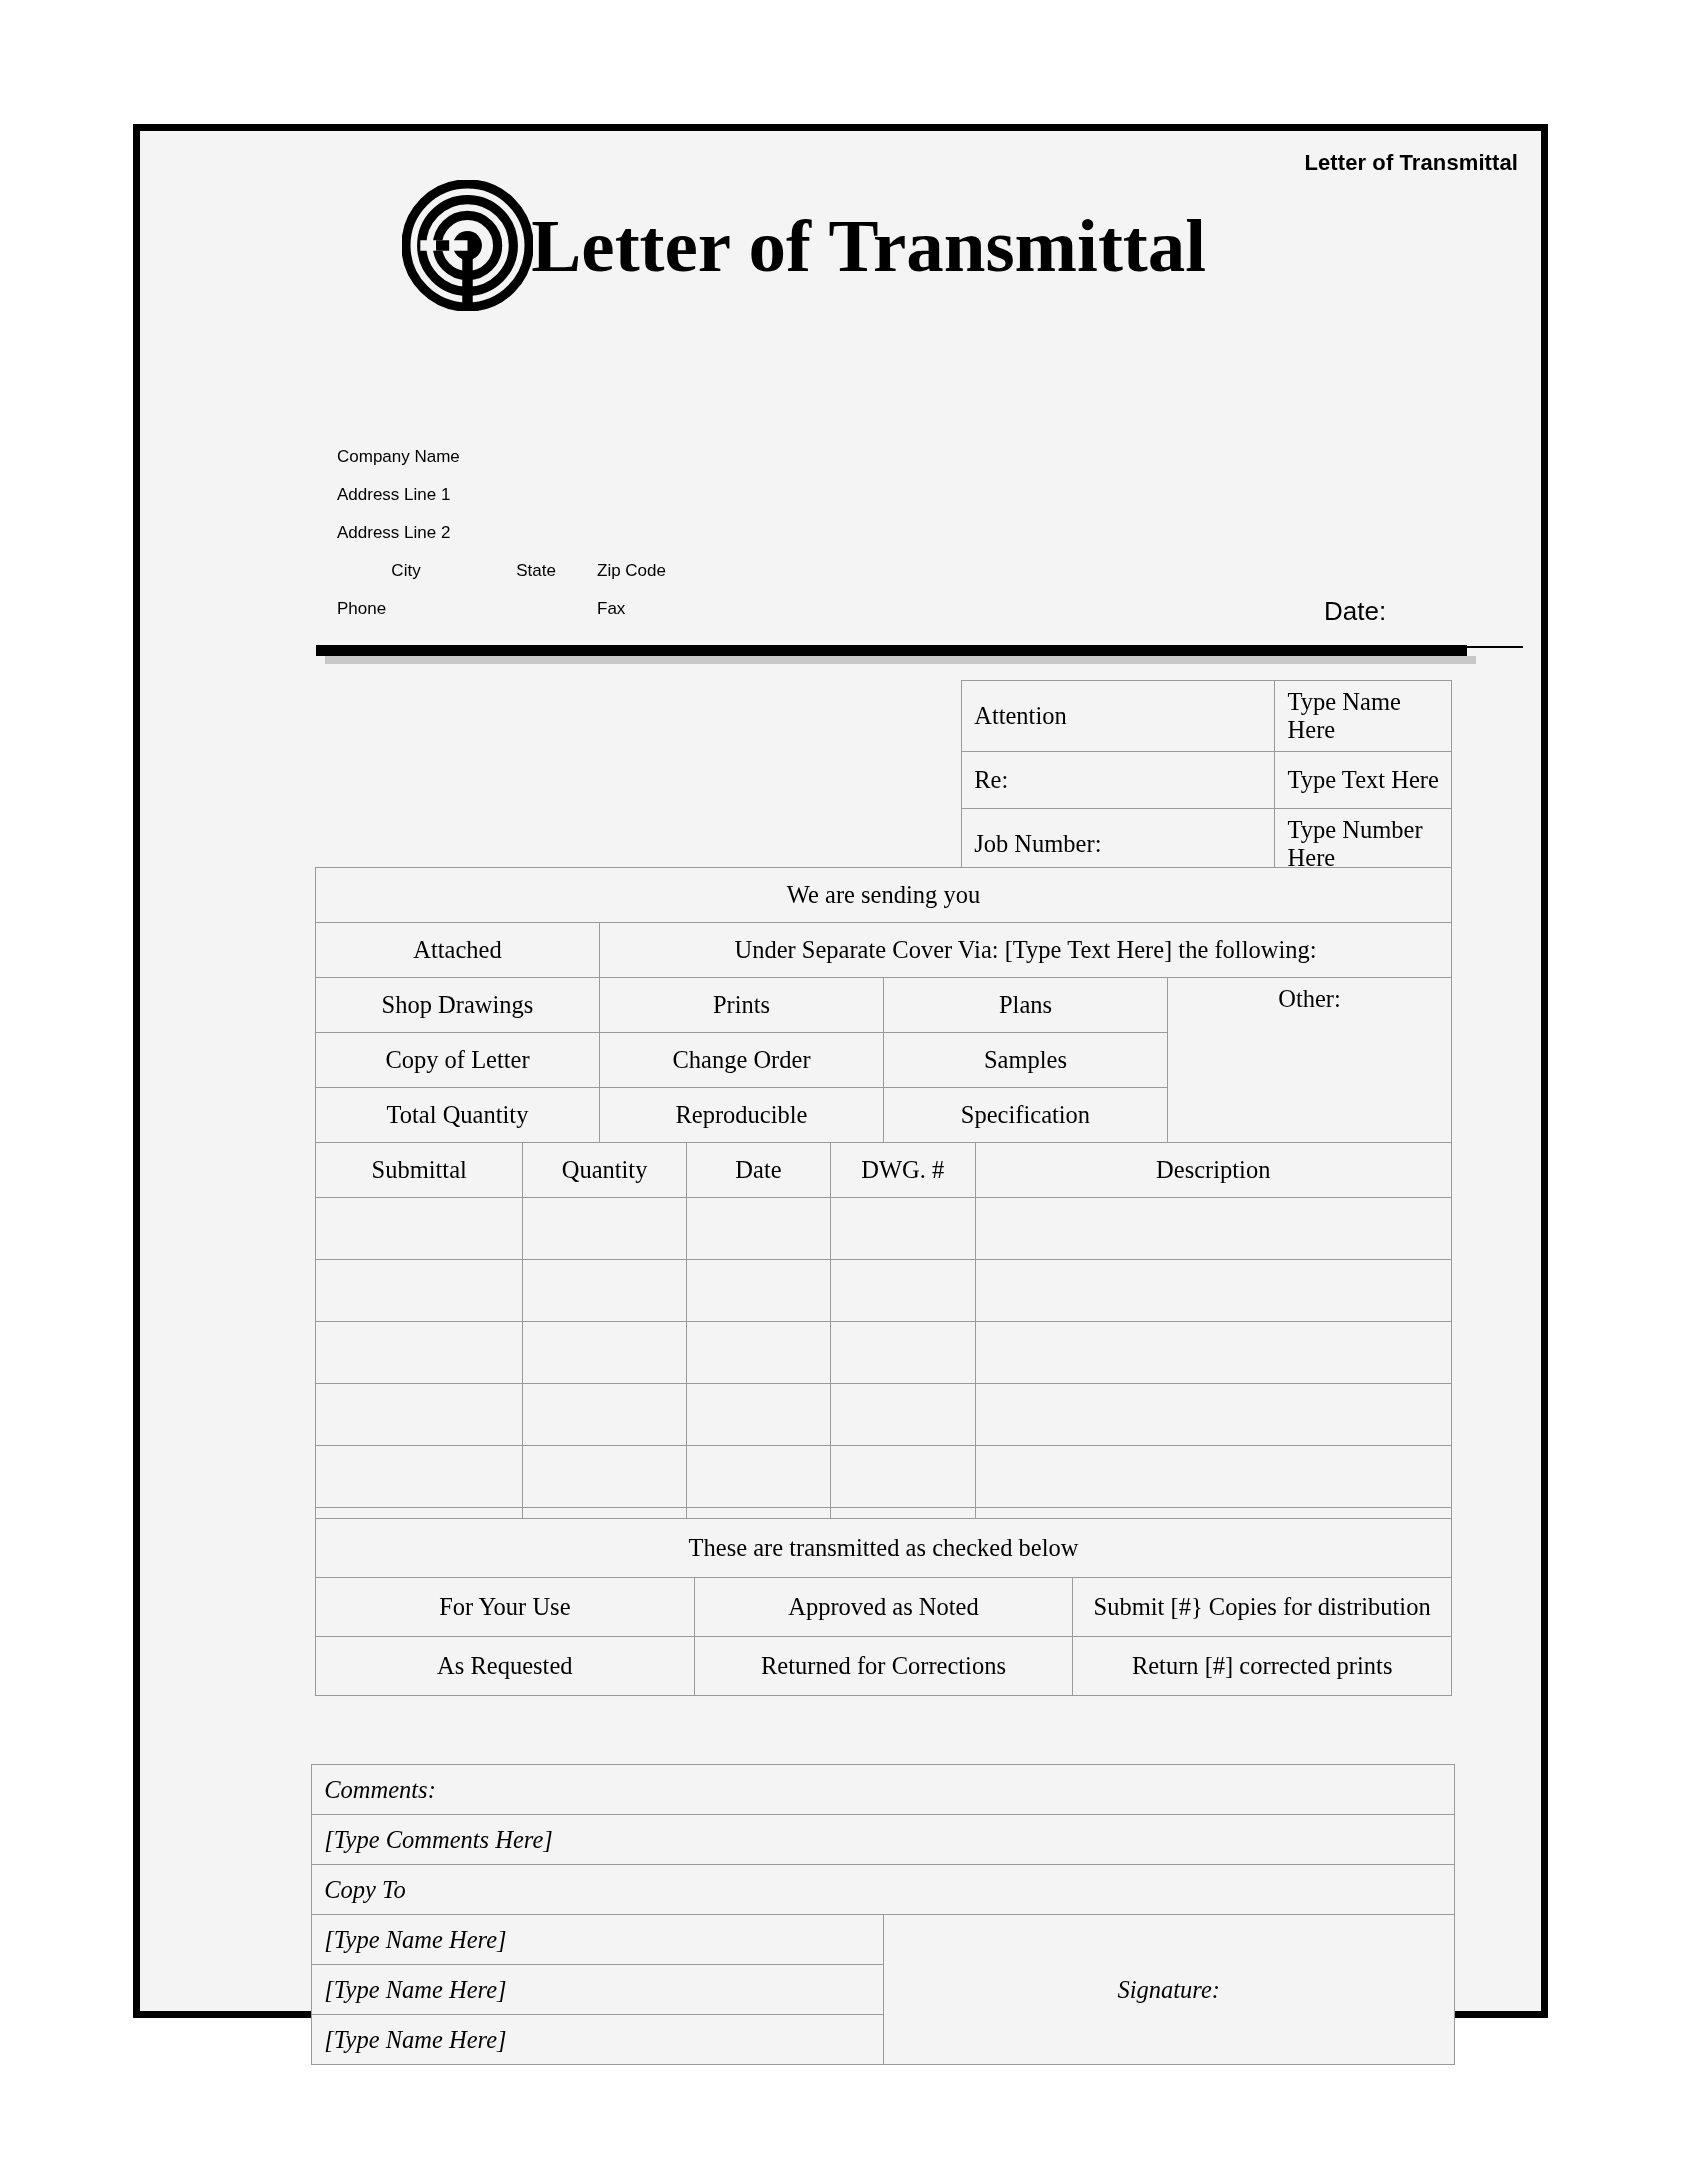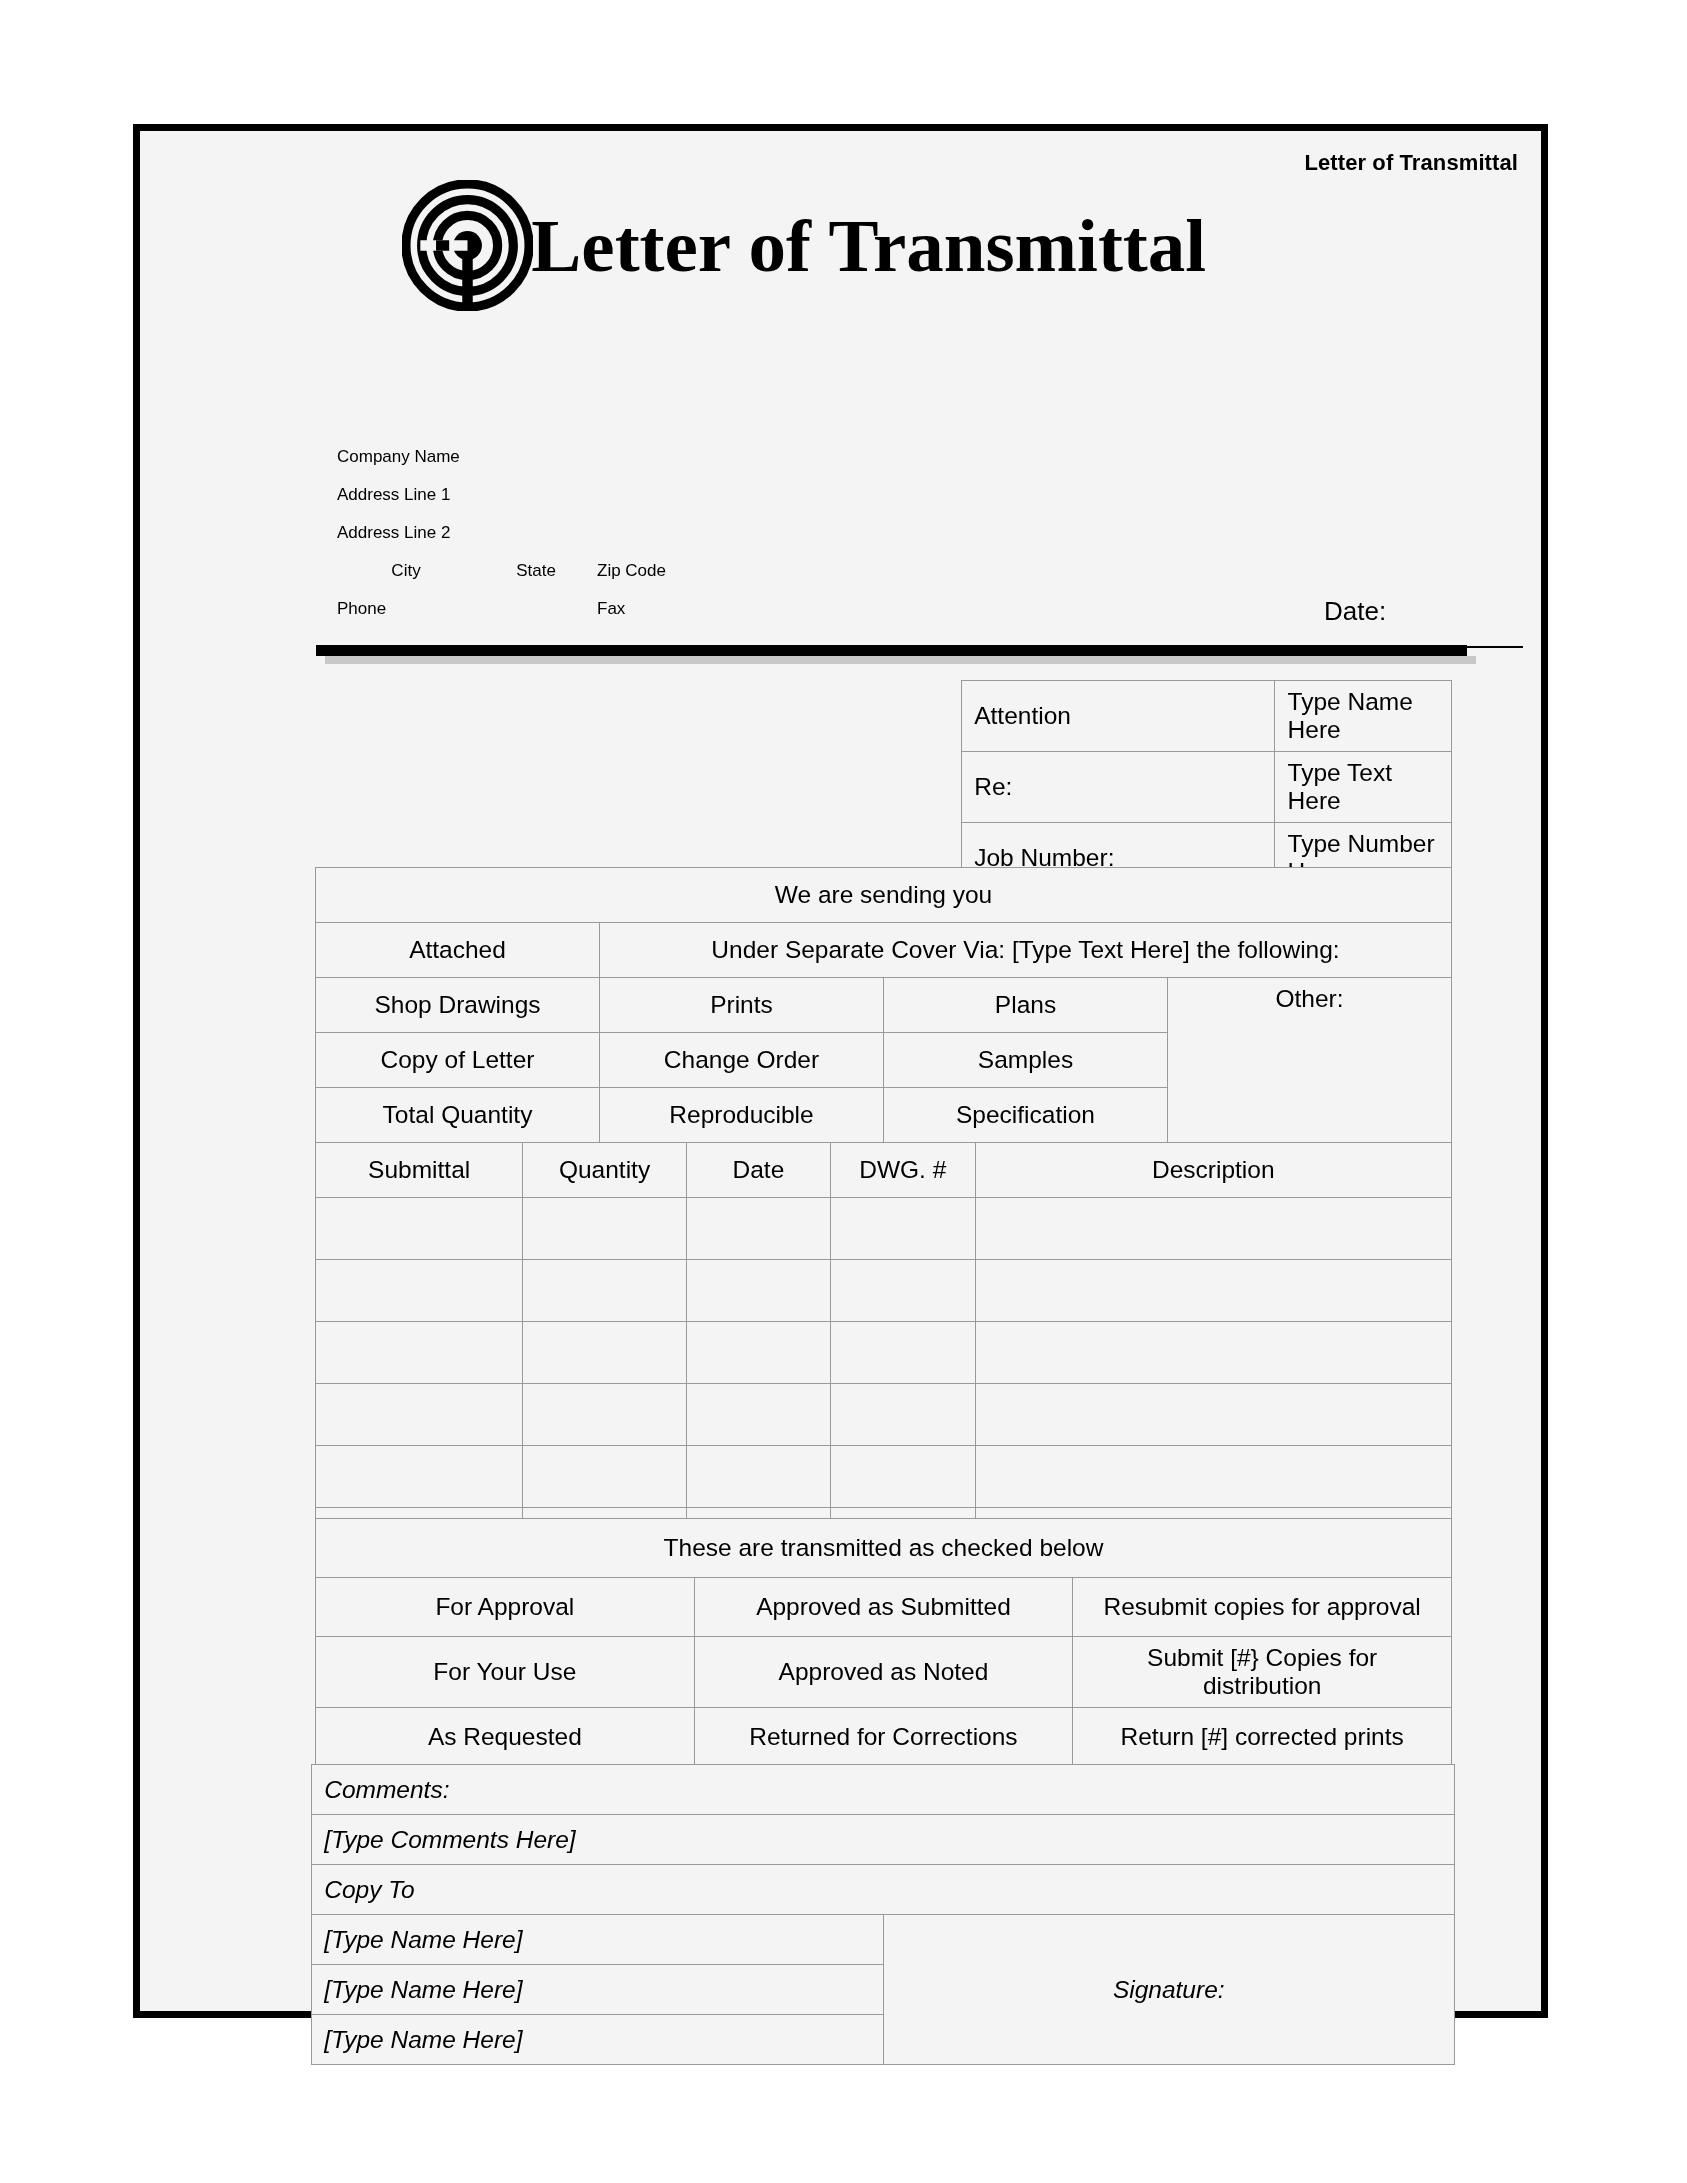--- a/index.html
+++ b/index.html
@@ -115,20 +115,21 @@
     position: absolute;
     left: 197px;
     top: 550px;
     font-size: 24.5px;
     line-height: 38px;
   }
 
   table.grid {
     border-collapse: collapse;
     table-layout: fixed;
+    font-family: Liberation Serif, serif;
   }
   table.grid td {
     border: 1.7px solid #9a9a9a;
     font-size: 24.5px;
     padding: 7px 12.2px;
     vertical-align: middle;
     background: #f4f4f4;
   }
 
   .attn-table {
@@ -324,25 +325,20 @@
       </tr>
     </tbody>
       </table>
 
     <table class="grid transmitted-table">
       <tbody>
           <tr>
         <td colspan="3">These are transmitted as checked below</td>
       </tr>
       <tr>
-        <td style="width:279px">For Approval</td>
-        <td style="width:360px">Approved as Submitted</td>
-        <td>Resubmit copies for approval</td>
-      </tr>
-      <tr>
         <td>For Your Use</td>
         <td>Approved as Noted</td>
         <td>Submit [#} Copies for distribution</td>
       </tr>
       <tr>
         <td>As Requested</td>
         <td>Returned for Corrections</td>
         <td>Return [#] corrected prints</td>
       </tr>
     </tbody>

